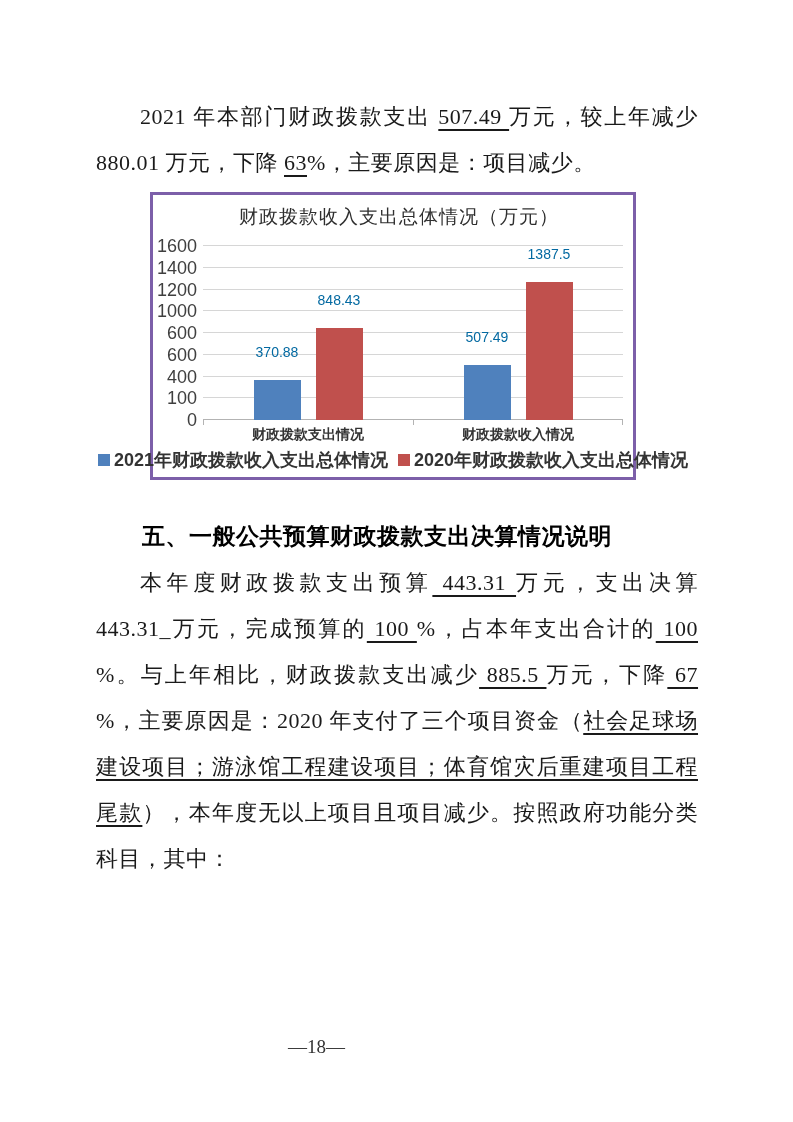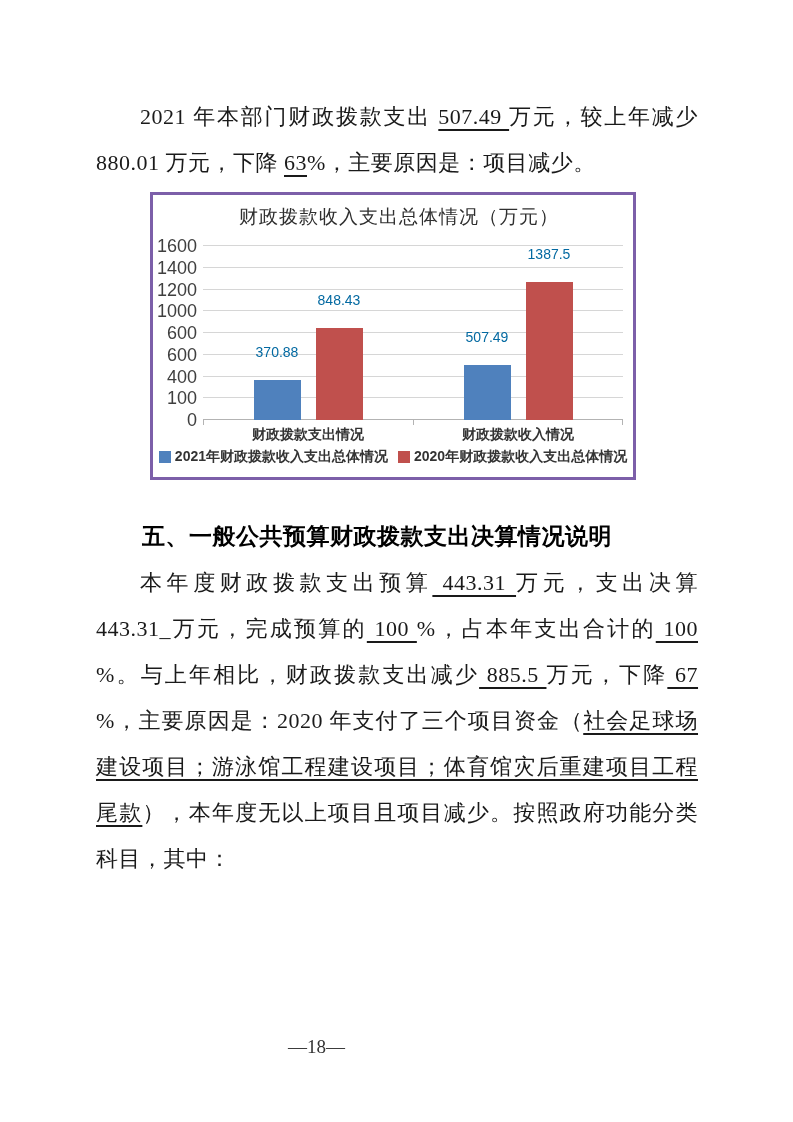--- a/index.html
+++ b/index.html
@@ -112,21 +112,21 @@
     color: #333333;
     padding-top: 6px;
     font-family: "Liberation Sans", "DejaVu Sans", sans-serif;
   }
   .legend-row {
     margin-top: 2px;
     display: flex;
     justify-content: center;
     align-items: center;
     gap: 10px;
-    font-size: 14px;
+    font-size: 18px;
     font-weight: bold;
     color: #333333;
     font-family: "Liberation Sans", "DejaVu Sans", sans-serif;
   }
   .legend-item { display: flex; align-items: center; gap: 4px; white-space: nowrap; }
   .legend-swatch { width: 12px; height: 12px; display: inline-block; }
 
   
   h2.section-heading {
     margin-top: 38px;

